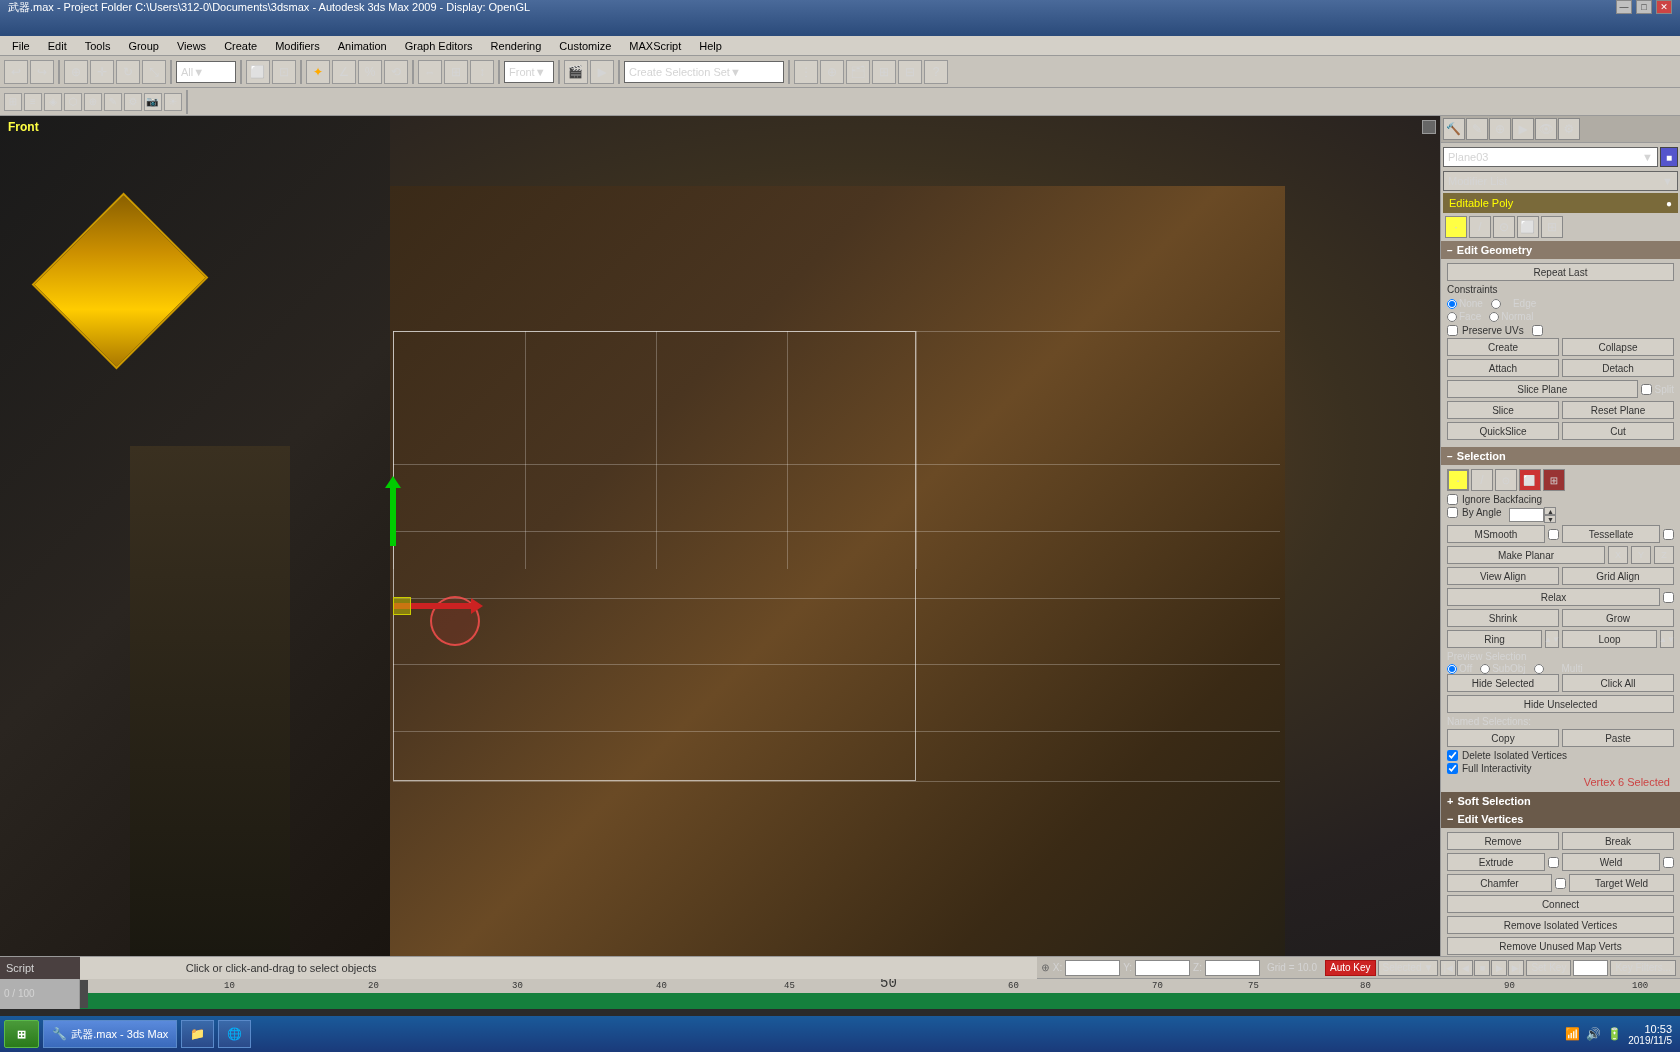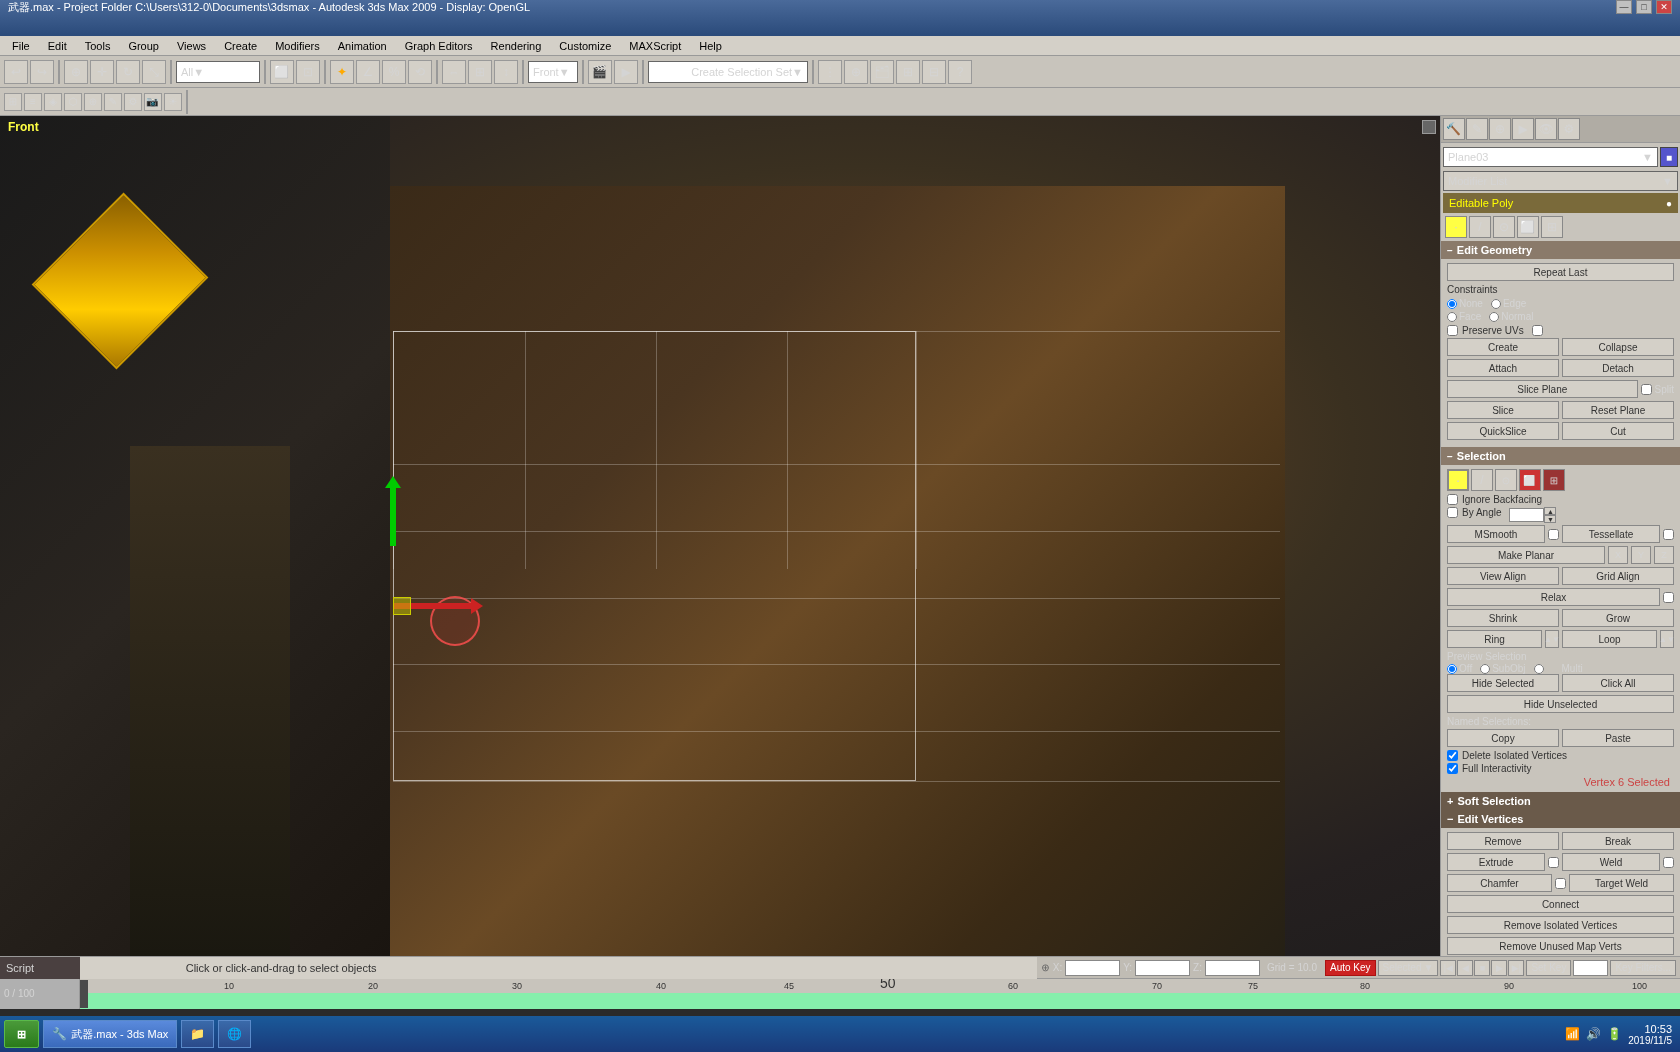--- a/index.html
+++ b/index.html
@@ -532,21 +532,21 @@
   <div class="tb-icon" title="Undo">↩</div>
   <div class="tb-icon" title="Redo">↪</div>
   <div class="tb-separator"></div>
 
   <div class="tb-icon" title="Select">⊕</div>
   <div class="tb-icon">✛</div>
   <div class="tb-icon">↻</div>
   <div class="tb-icon">⤡</div>
   <div class="tb-separator"></div>
 
-  <div class="tb-dropdown" style="width:84px;">
+  <div class="tb-dropdown" style="width:60px;">
     <span>All</span>
     <span>▼</span>
   </div>
   <div class="tb-separator"></div>
 
   <div class="tb-icon">⬜</div>
   <div class="tb-icon">⊡</div>
   <div class="tb-separator"></div>
 
   <div class="tb-icon" style="color:#ffaa00;">✦</div>
@@ -563,21 +563,21 @@
   <div class="tb-dropdown" style="width:50px;">
     <span>Front</span>
     <span>▼</span>
   </div>
   <div class="tb-separator"></div>
 
   <div class="tb-icon">🎬</div>
   <div class="tb-icon">▶</div>
   <div class="tb-separator"></div>
 
-  <div class="tb-dropdown" style="width:160px;justify-content:flex-end;">
+  <div class="tb-dropdown" style="width:160px;">
     <span>Create Selection Set</span>
     <span>▼</span>
   </div>
   <div class="tb-separator"></div>
 
   <div class="tb-icon">⋮</div>
   <div class="tb-icon">⊕</div>
   <div class="tb-icon">🗂</div>
   <div class="tb-icon">⊞</div>
   <div class="tb-icon">⊟</div>
@@ -697,21 +697,21 @@
 
       <div class="panel-row">
         <span class="panel-label" style="font-size:10px;">Constraints</span>
       </div>
       <div class="constraints-section">
         <div style="display:flex;gap:8px;font-size:10px;">
           <label style="display:flex;align-items:center;gap:2px;">
             <input type="radio" name="constraint" checked="" style="width: 10px; height: 10px;">
             <span>None</span>
           </label>
-          <label style="display:flex;align-items:center;gap:2px;">
+          <label style="display:flex;align-items:center;gap:12px;">
             <input type="radio" name="constraint" style="width: 10px; height: 10px;">
             <span>Edge</span>
           </label>
         </div>
         <div style="display:flex;gap:8px;font-size:10px;">
           <label style="display:flex;align-items:center;gap:2px;">
             <input type="radio" name="constraint" style="width: 10px; height: 10px;">
             <span>Face</span>
           </label>
           <label style="display:flex;align-items:center;gap:2px;">
@@ -949,21 +949,21 @@
       <input type="text" style="width: 30px; height: 14px; border: none; font-size: 10px;">
     </div>
     <div style="padding:0 4px;height:16px;background:#d4d0c8;display:flex;align-items:center;font-size:10px;cursor:pointer;border:1px solid #888;">Key Filters...</div>
   </div>
 </div>
 
 <div id="timeline">
   <div style="display:flex;flex-direction:column;justify-content:center;padding:0 4px;width:80px;height:30px;background:#b0b0b0;border-right:1px solid #999;">
     <span style="font-size:10px;">0 / 100</span>
   </div>
-  <div id="timeline-track" style="flex:1;height:30px;background:#86efac;position:relative;overflow:hidden;">
+  <div id="timeline-track" style="flex:1;height:30px;background:#15803d;position:relative;overflow:hidden;font-family:Liberation Mono, monospace;">
 
     <div style="position:absolute;top:0;left:0;right:0;height:14px;background:#c8c4bc;display:flex;align-items:flex-end;padding-bottom:2px;">
       <div style="position:absolute;left:0;font-size:9px;color:#333;">0</div>
       <div style="position:absolute;left:9%;font-size:9px;color:#333;">10</div>
       <div style="position:absolute;left:18%;font-size:9px;color:#333;">20</div>
       <div style="position:absolute;left:27%;font-size:9px;color:#333;">30</div>
       <div style="position:absolute;left:36%;font-size:9px;color:#333;">40</div>
       <div style="position:absolute;left:44%;font-size:9px;color:#333;">45</div>
       <div style="position:absolute;left:50%;font-size:14px;color:#333;">50</div>
       <div style="position:absolute;left:58%;font-size:9px;color:#333;">60</div>

